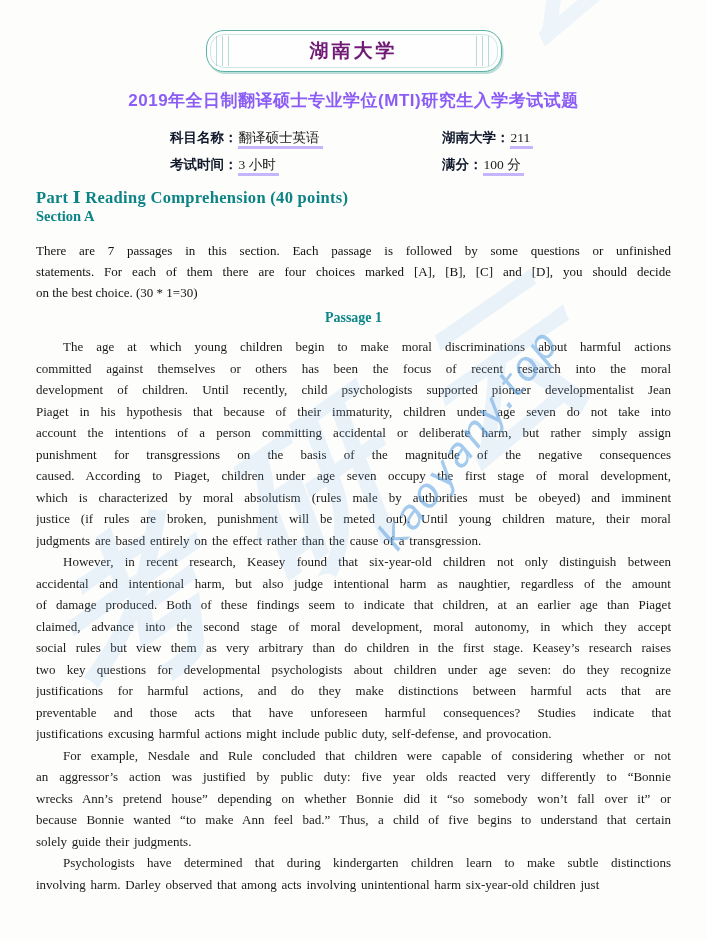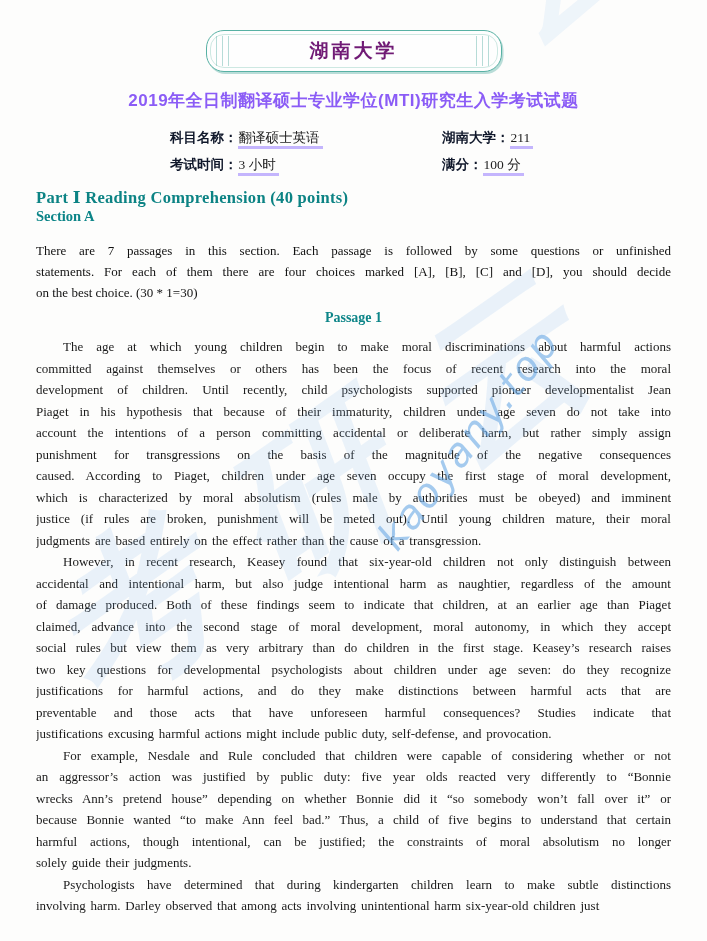--- a/index.html
+++ b/index.html
@@ -123,20 +123,19 @@
         <div class="jline">claimed, advance into the second stage of moral development, moral autonomy, in which they accept</div>
         <div class="jline">social rules but view them as very arbitrary than do children in the first stage. Keasey’s research raises</div>
         <div class="jline">two key questions for developmental psychologists about children under age seven: do they recognize</div>
         <div class="jline">justifications for harmful actions, and do they make distinctions between harmful acts that are</div>
         <div class="jline">preventable and those acts that have unforeseen harmful consequences? Studies indicate that</div>
         <div class="jline last">justifications excusing harmful actions might include public duty, self-defense, and provocation.</div>
         <div class="jline first">For example, Nesdale and Rule concluded that children were capable of considering whether or not</div>
         <div class="jline">an aggressor’s action was justified by public duty: five year olds reacted very differently to “Bonnie</div>
         <div class="jline">wrecks Ann’s pretend house” depending on whether Bonnie did it “so somebody won’t fall over it” or</div>
         <div class="jline">because Bonnie wanted “to make Ann feel bad.” Thus, a child of five begins to understand that certain</div>
-        <div class="jline">harmful actions, though intentional, can be justified; the constraints of moral absolutism no longer</div>
         <div class="jline last">solely guide their judgments.</div>
         <div class="jline first">Psychologists have determined that during kindergarten children learn to make subtle distinctions</div>
         <div class="jline last">involving harm. Darley observed that among acts involving unintentional harm six-year-old children just</div>
       </div>
 
   </div>
 </div>
 
 </body></html>

